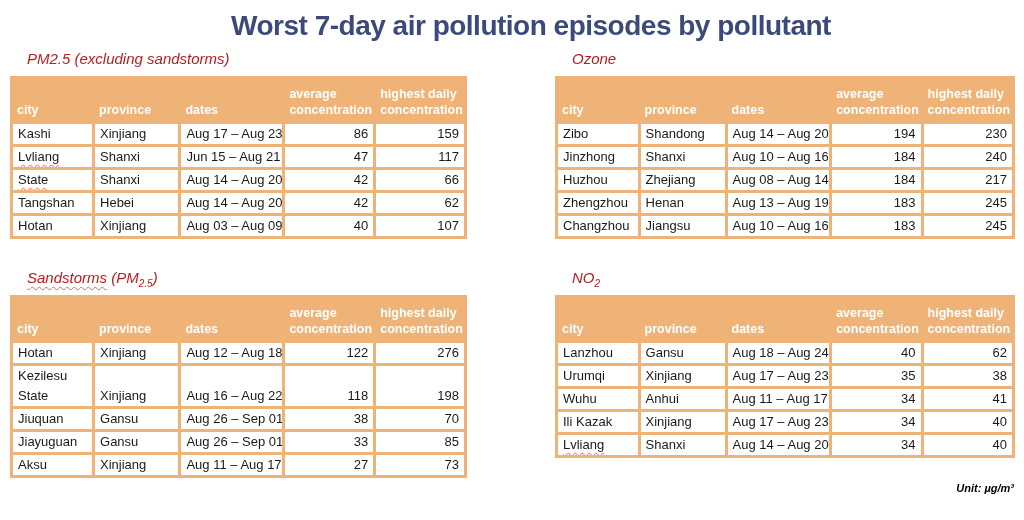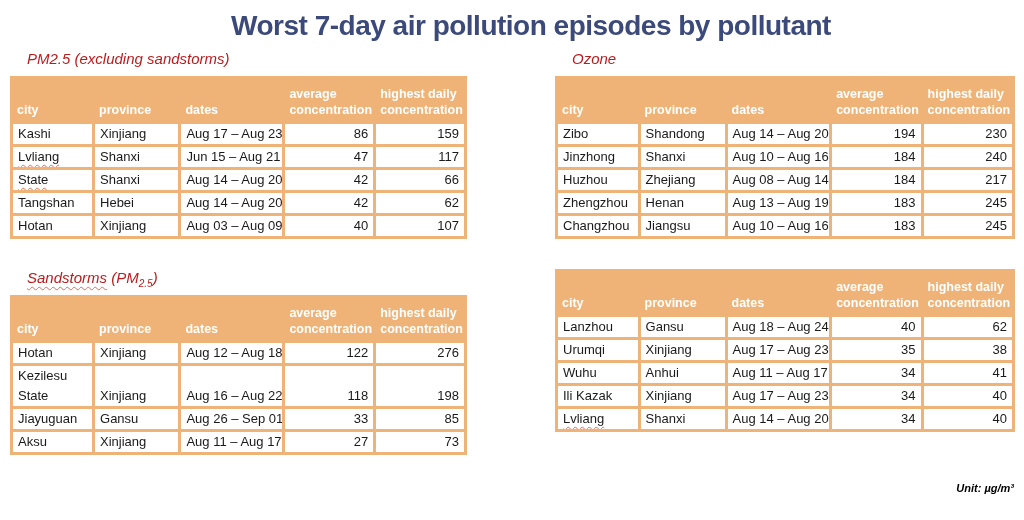--- a/index.html
+++ b/index.html
@@ -243,38 +243,46 @@
               <td class="num">276</td>
             </tr>
             <tr>
               <td>Kezilesu State</td>
               <td>Xinjiang</td>
               <td class="dates">Aug 16 – Aug 22</td>
               <td class="num">118</td>
               <td class="num">198</td>
             </tr>
             <tr>
+              <td>Jiuquan</td>
+              <td>Gansu</td>
+              <td class="dates">Aug 26 – Sep 01</td>
+              <td class="num">38</td>
+              <td class="num">70</td>
+            </tr>
+            <tr>
               <td>Jiayuguan</td>
               <td>Gansu</td>
               <td class="dates">Aug 26 – Sep 01</td>
               <td class="num">33</td>
               <td class="num">85</td>
             </tr>
             <tr>
               <td>Aksu</td>
               <td>Xinjiang</td>
               <td class="dates">Aug 11 – Aug 17</td>
               <td class="num">27</td>
               <td class="num">73</td>
             </tr>
           </tbody>
       </table>
     </section>
 
     <section>
+      <div class="section-label"><span>NO</span><sub>2</sub></div>
       <table class="data-table">
         <colgroup>
           <col style="width:18%">
             <col style="width:19%">
             <col style="width:23%">
             <col style="width:20%">
             <col style="width:20%">
         </colgroup>
         <thead>
           <tr>

